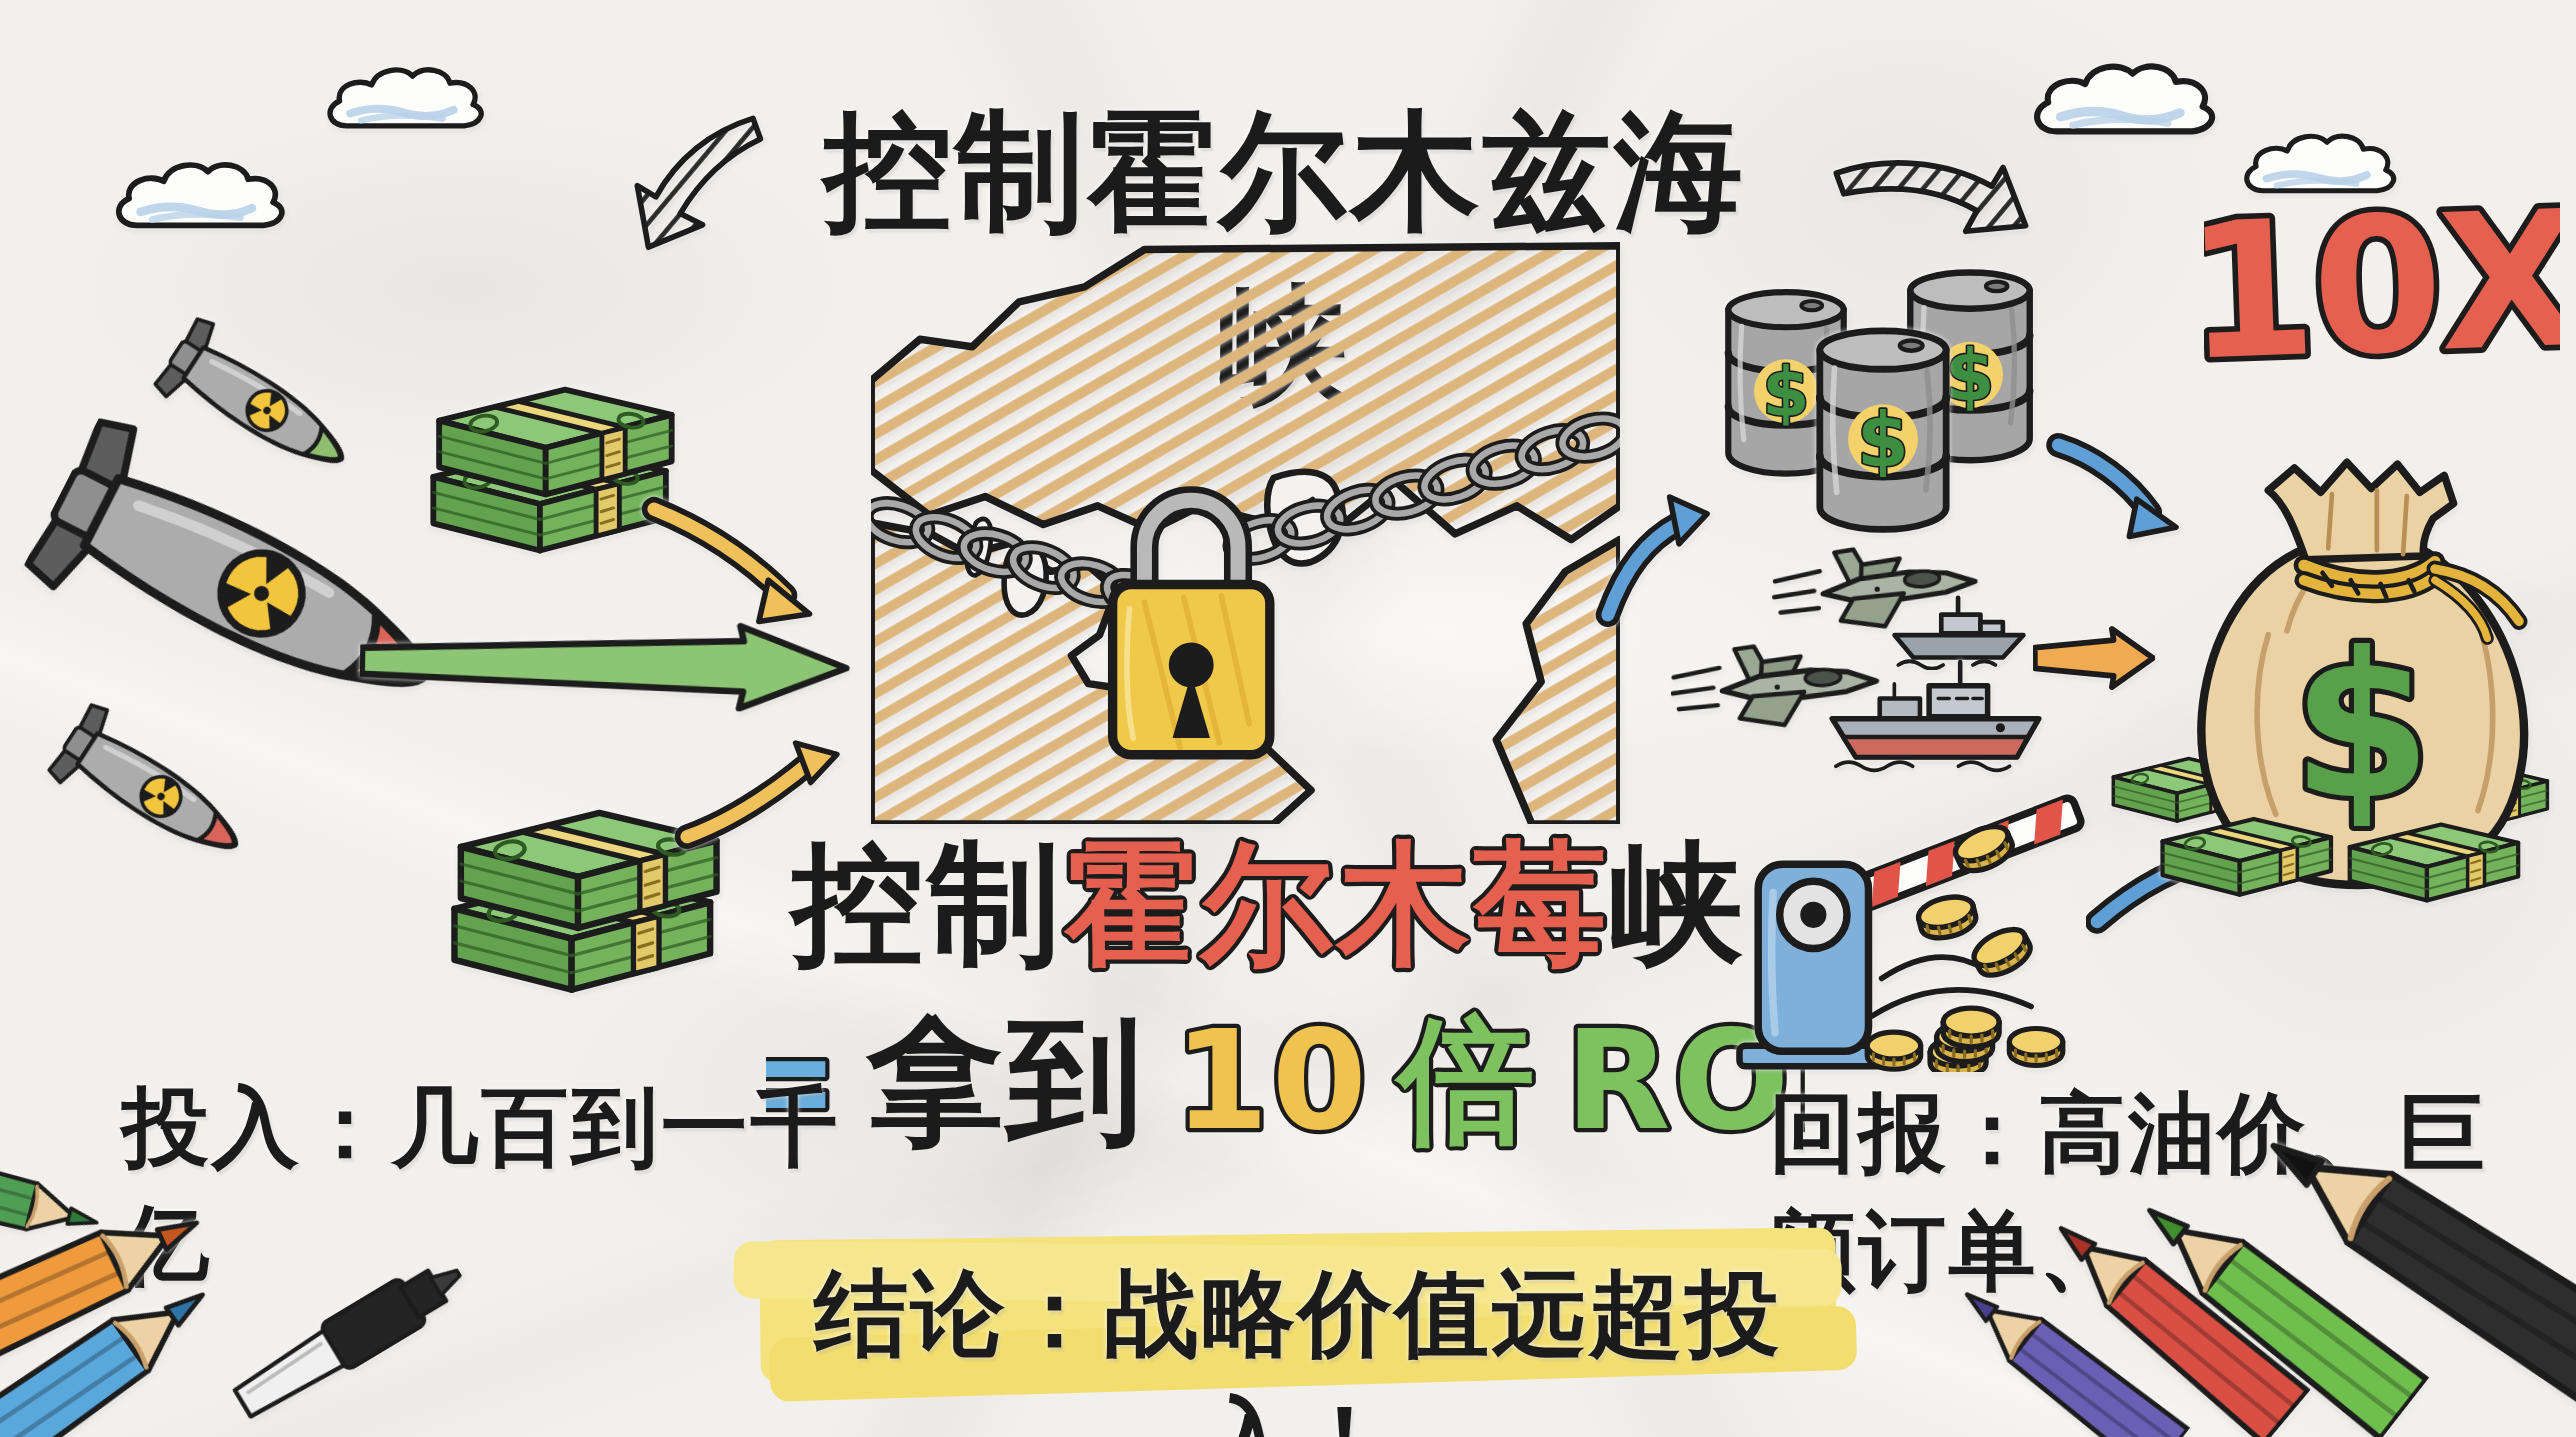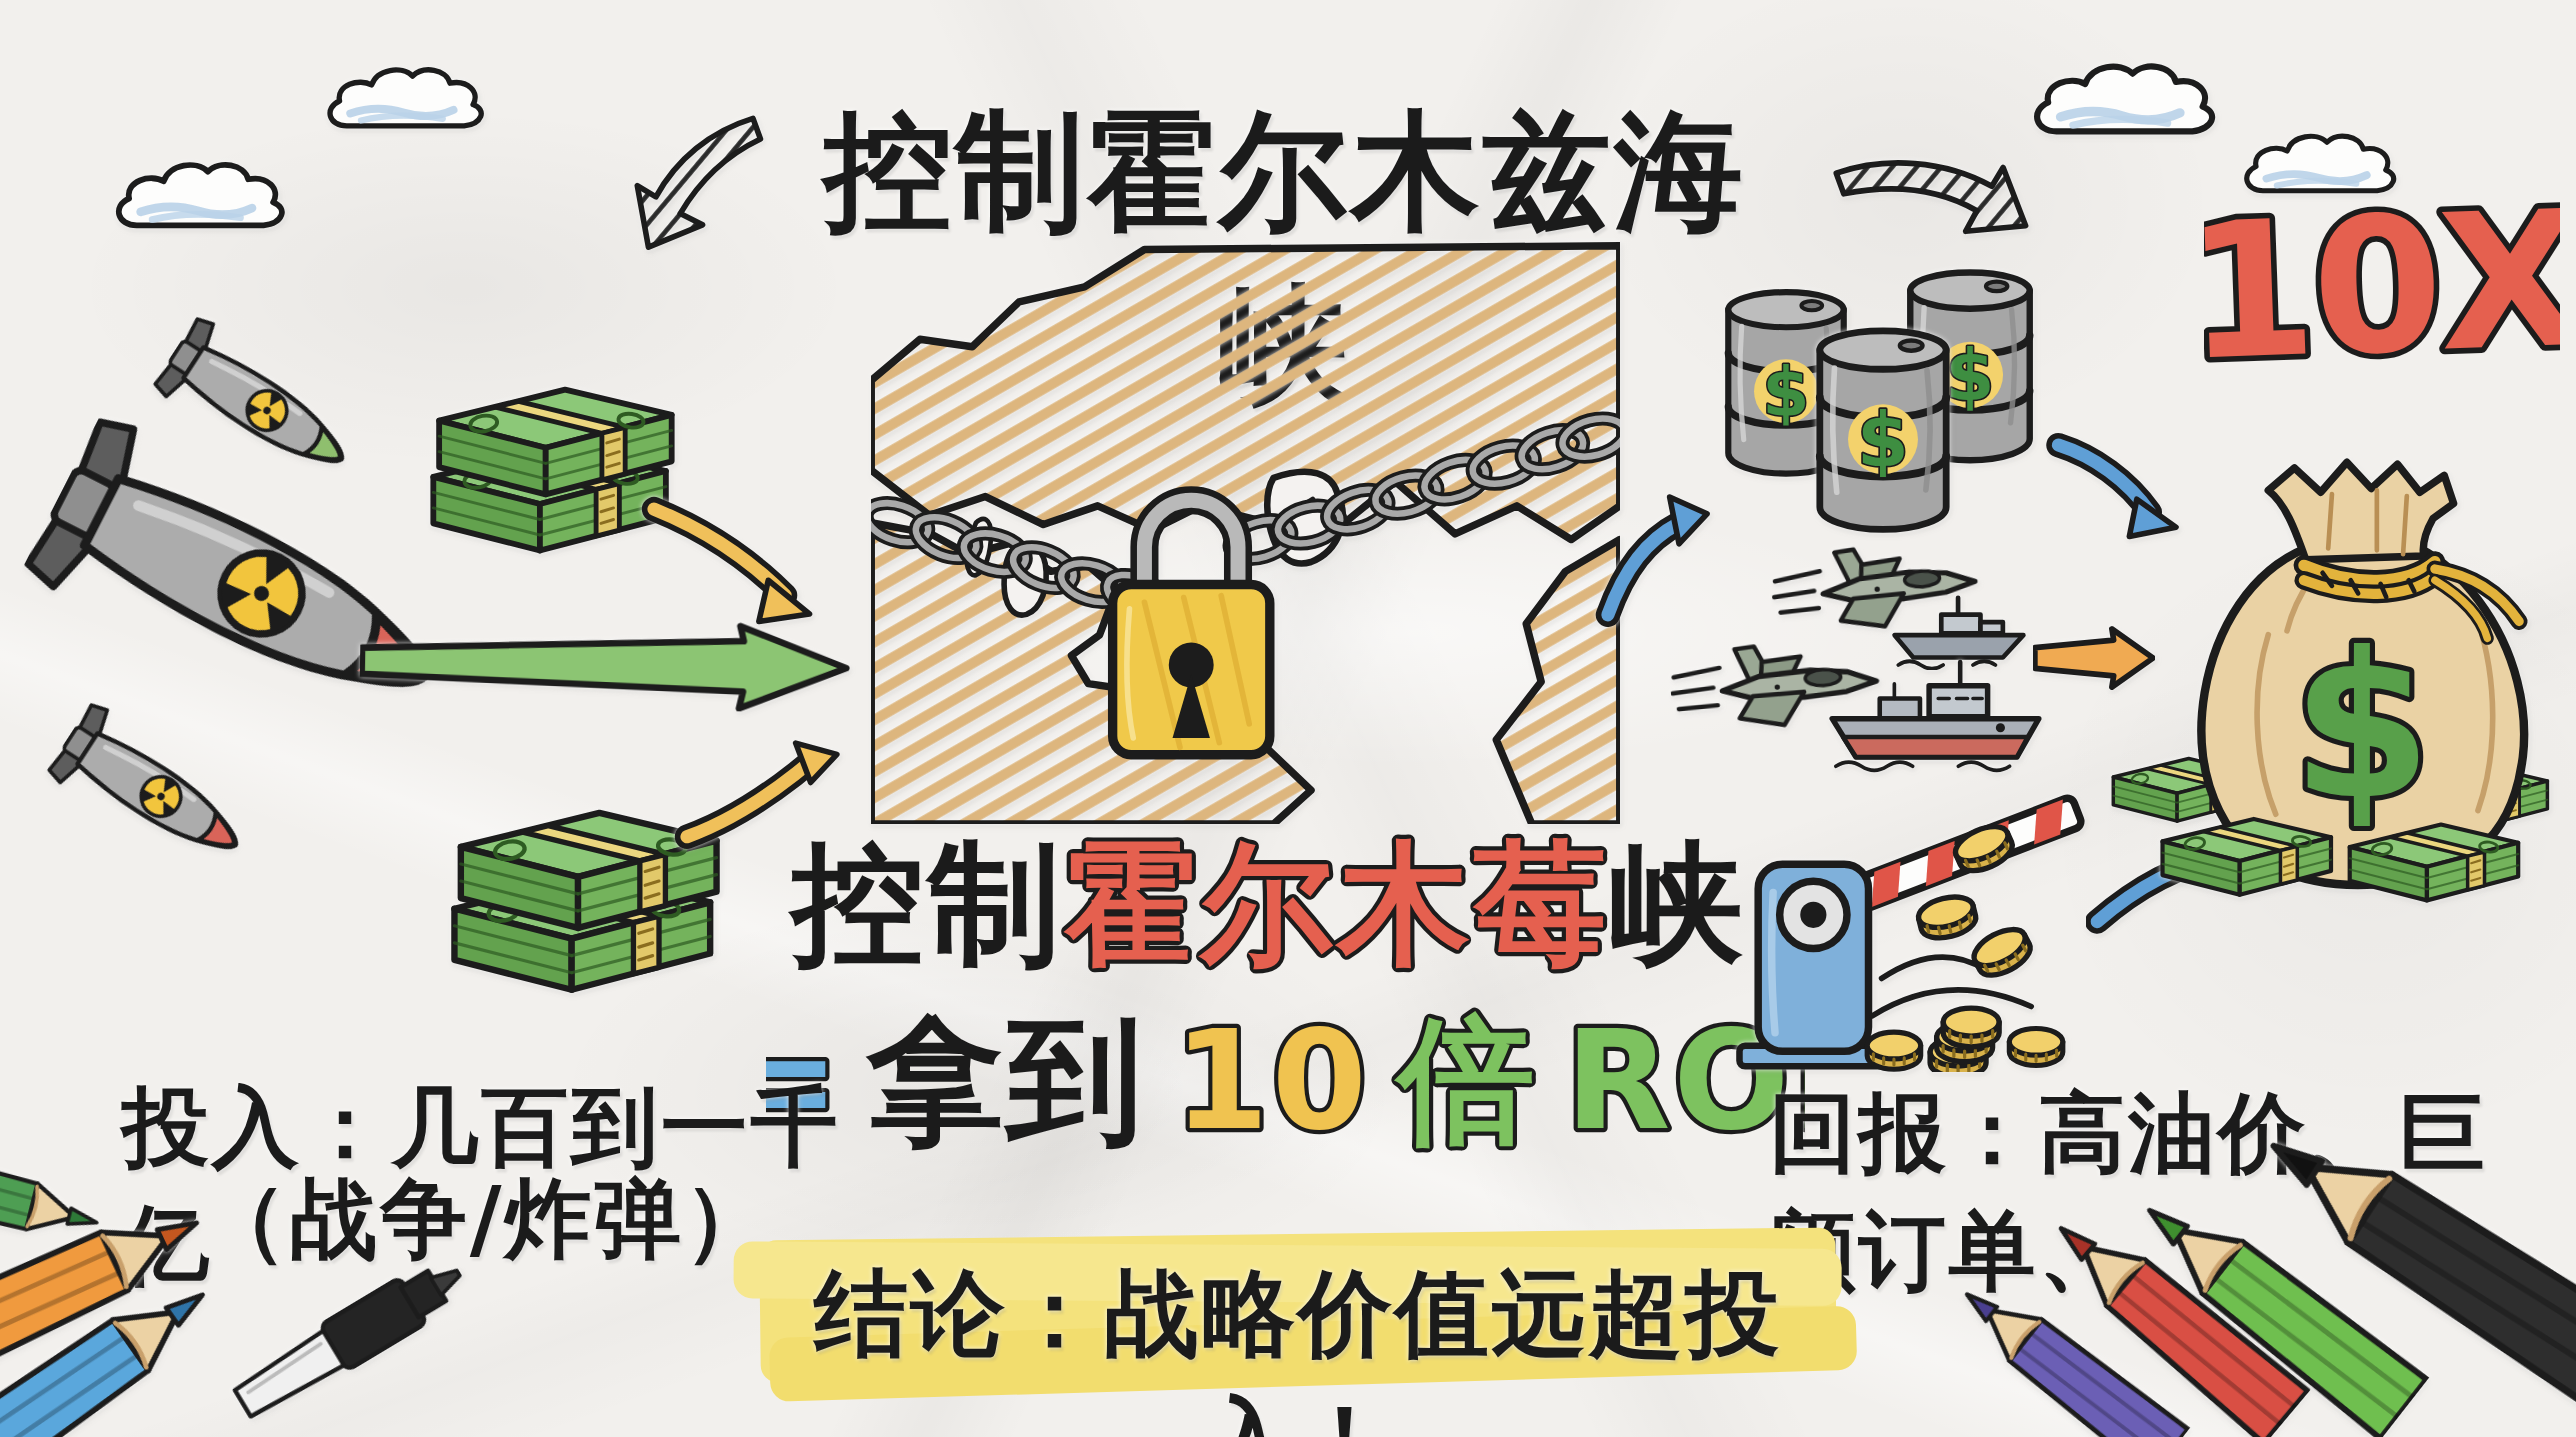--- a/index.html
+++ b/index.html
@@ -347,21 +347,20 @@
     <path d="M346,152 C376,170 396,192 402,214" stroke="#1c1c1c" stroke-width="14" fill="none"></path>
     <path d="M346,152 C376,170 396,192 402,214" stroke="#e3b33c" stroke-width="8" fill="none"></path>
     <path d="M226,144 l10,14 M256,152 l8,14 M288,156 l6,14 M318,152 l6,12" stroke="#1c1c1c" stroke-width="5"></path>
     <text x="268" y="382" text-anchor="middle" font-size="215" font-weight="800" fill="#58a04a" stroke="#1c1c1c" stroke-width="11" paint-order="stroke" font-family="DejaVu Sans, Liberation Sans, sans-serif">$</text>
     <use href="#bundle1" transform="translate(40,392) scale(0.75)"></use>
     <use href="#bundle1" transform="translate(240,398) scale(0.75)"></use>
 
   </svg>
 
   <div class="abs cn note" style="left:122px;top:1069px;width:730px">投入：几百到一千亿</div>
-  <div class="abs cn note2" style="left:122px;top:1161px;width:730px">（战争/炸弹）</div>
 
   <div class="abs cn note" style="left:1769px;top:1075px;width:758px">回报：高油价、巨额订单、</div>
 
   <div class="abs hl" style="left:760px;top:1234px;width:1076px;height:142px"></div>
   <div class="abs cn conclusion-text" style="left:760px;top:1251px;width:1076px">结论：战略价值远超投入！</div>
 
   <svg class="abs doodle" style="left:-131px;top:1163px;width:234px;height:64px;transform:rotate(14deg) scaleX(-1)" viewBox="0 0 330 90">
       <use href="#pencil" fill="#4e9e53" style="color:#2e7a38"></use>
     </svg>
   <svg class="abs doodle" style="left:-103px;top:1245px;width:318px;height:87px;transform:rotate(-25deg) scaleX(-1)" viewBox="0 0 330 90">

